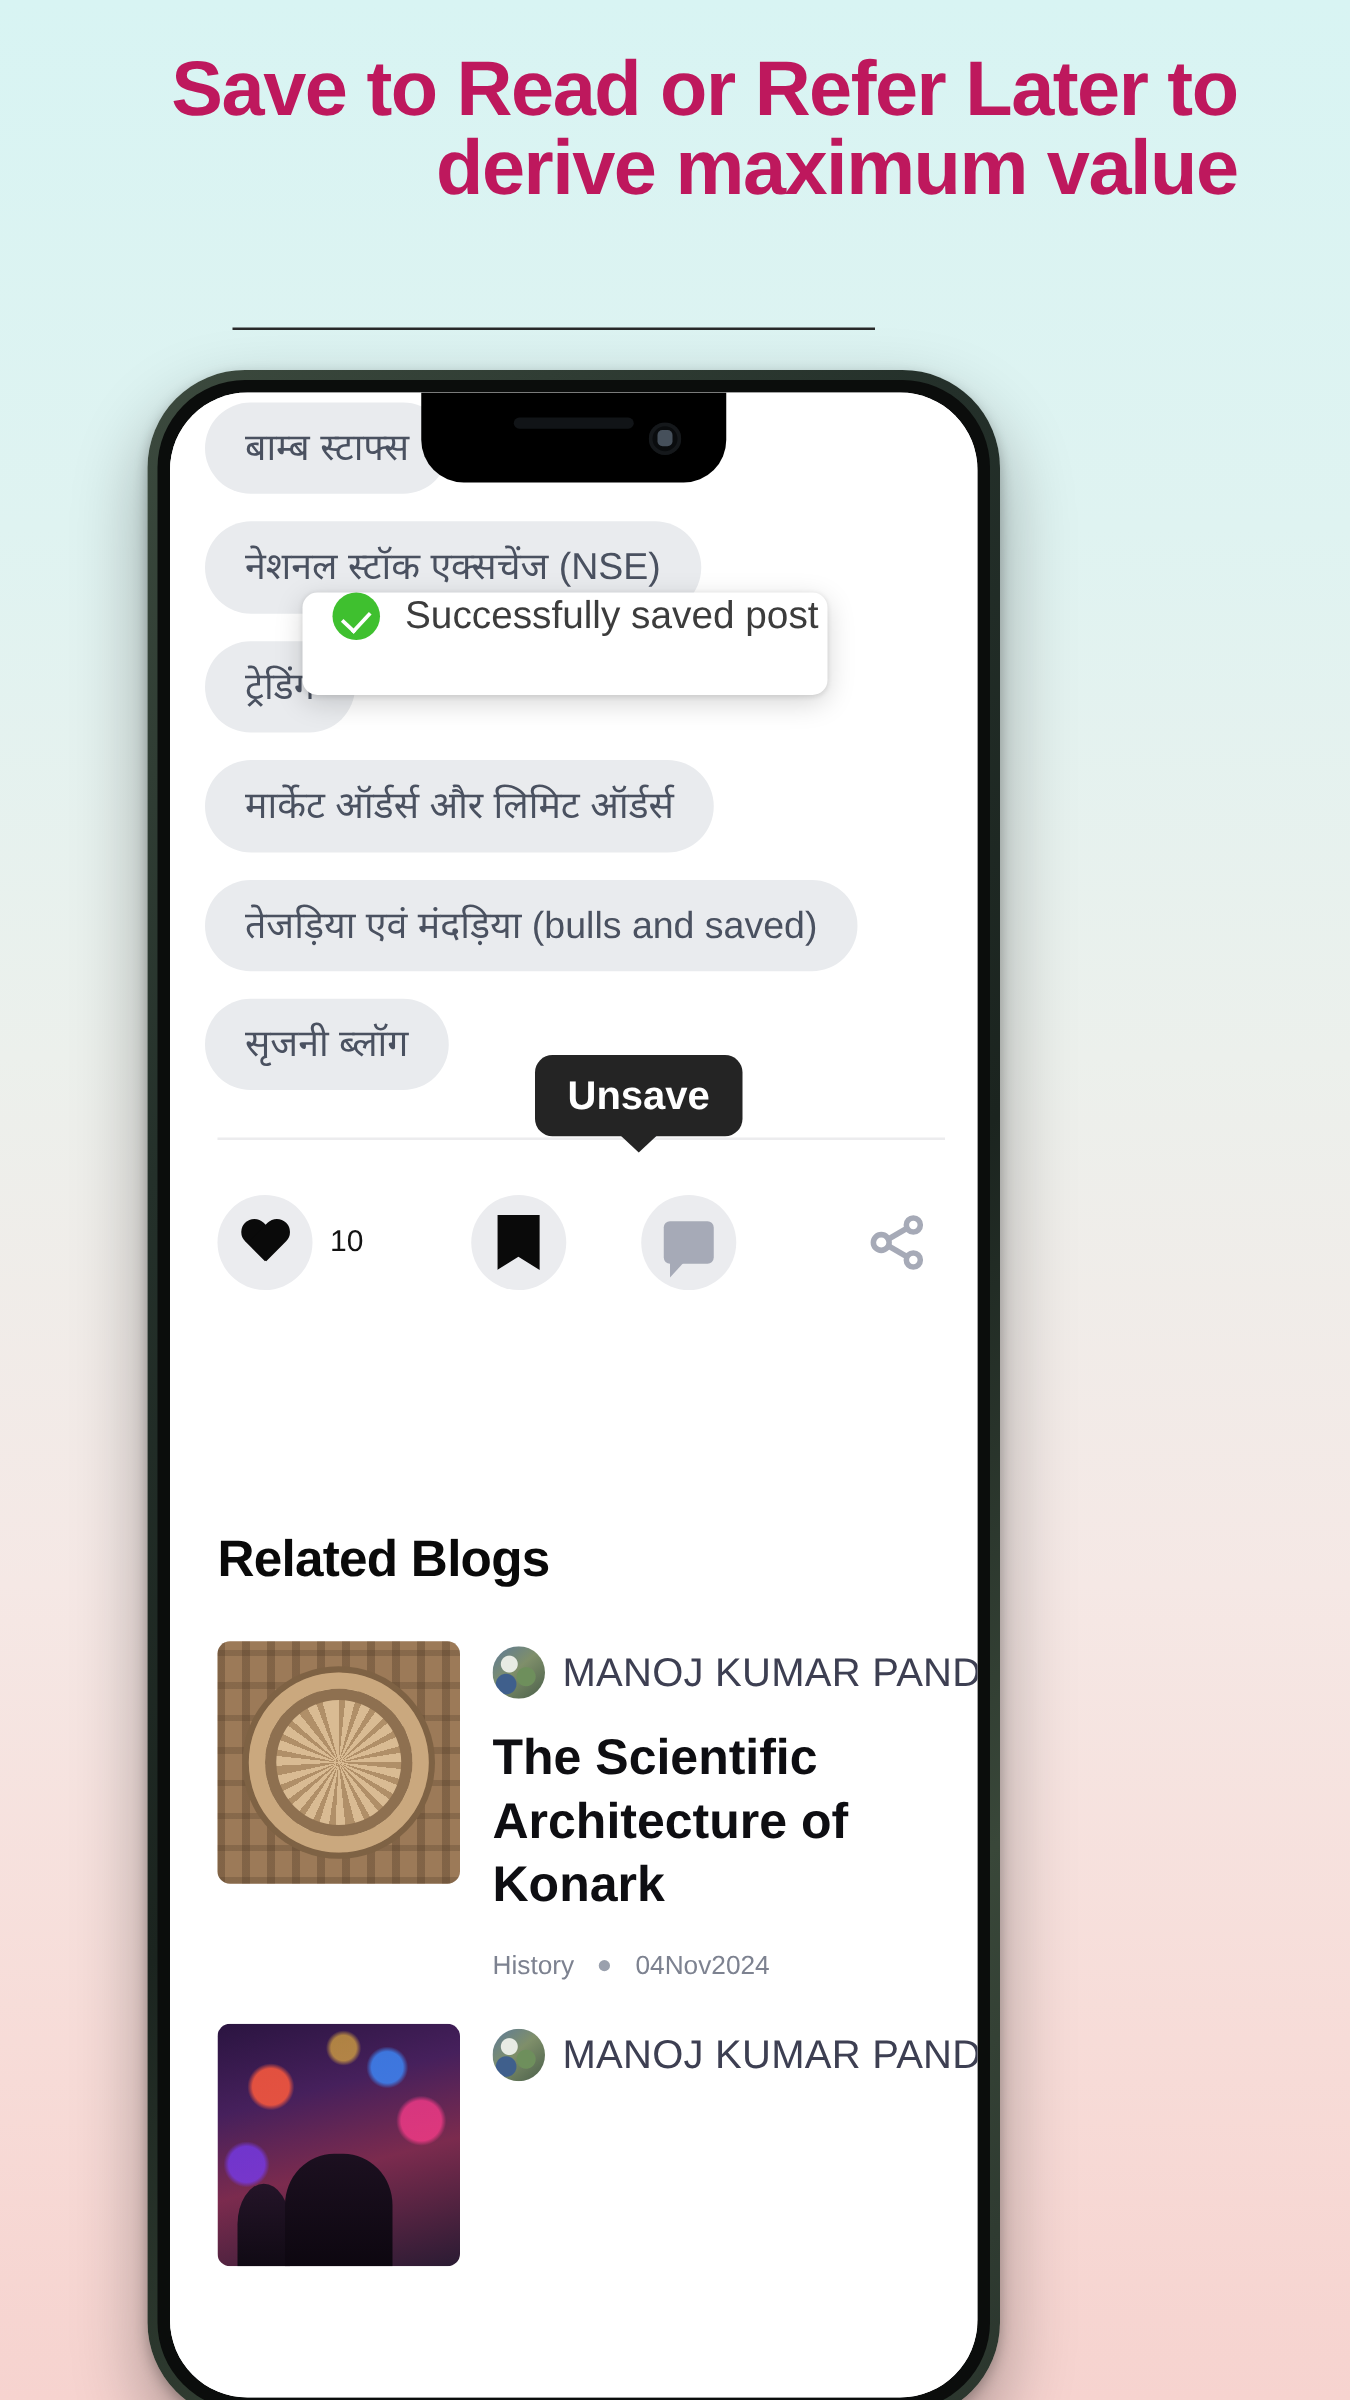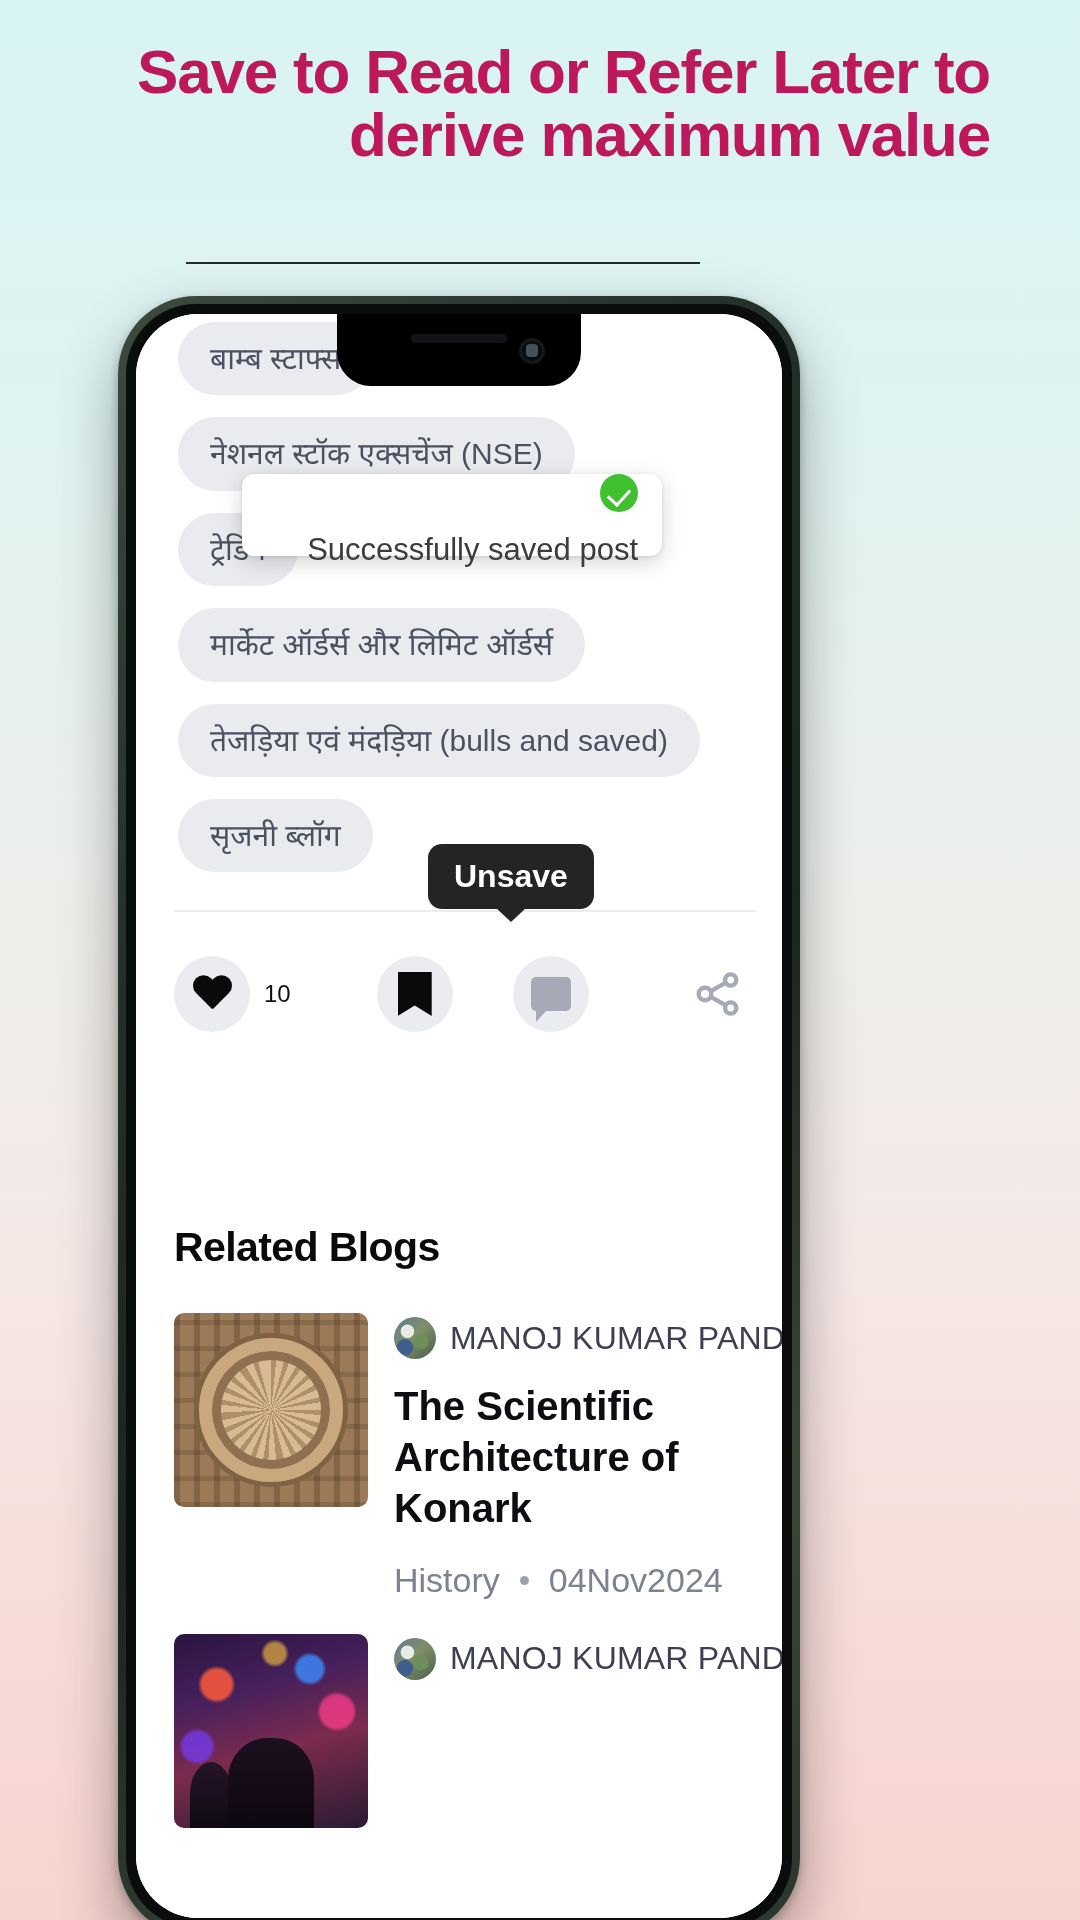--- a/index.html
+++ b/index.html
@@ -64,36 +64,35 @@
     box-shadow:inset 0 0 0 3px #15181b;
   }
   .notch-cam::after {
     content:""; position:absolute; left:7px; top:6px; width:12px; height:13px;
     border-radius:4px; background:#46505b;
   }
 
   
   .app { position:absolute; inset:0; background:#fff; }
 
-  .chips { position:absolute; left:0; top:8px; width:100%; padding:0 42px; }
+  .chips { position:absolute; left:0; top:8px; width:100%; padding:0 28px; }
   .chip {
     display:inline-block; background:#e9ebee; color:#4a5160;
     border-radius:38px; padding:19px 32px; margin-bottom:22px;
     font-size:30px; line-height:1.18; white-space:nowrap;
     max-width:100%;
   }
   .chip-row { display:block; }
 
   
   .toast {
     position:absolute; left:106px; top:160px; width:420px; height:82px;
-    background:#fff; border-radius:12px; display:flex; align-items:flex-end;
+    background:#fff; border-radius:12px; display:flex; align-items:flex-start;
     padding:0 24px; gap:20px; z-index:30;
     box-shadow:0 6px 22px rgba(0,0,0,.17), 0 1px 4px rgba(0,0,0,.10);
-    flex-direction:column;
   }
   .toast-icon {
     width:38px; height:38px; border-radius:50%; background:#3fc02f;
     flex:0 0 auto; position:relative;
   }
   .toast-icon::after {
     content:""; position:absolute; left:12px; top:10px;
     width:11px; height:18px; border:solid #fff; border-width:0 3.5px 3.5px 0;
     transform:rotate(43deg);
   }
@@ -220,21 +219,21 @@
       radial-gradient(circle at 26% 72%, #3f5f8c 0 18%, transparent 20%),
       linear-gradient(140deg,#5d7a9a 0%,#7f8f6a 45%,#4a5f4a 100%);
   }
   .blog-author-name {
     font-size:32px; color:#3d3f52; letter-spacing:.2px; white-space:nowrap;
   }
   .blog-title {
     font-size:40px; font-weight:700; color:#0e0e12; line-height:1.28;
     margin-bottom:26px;
   }
-  .blog-meta { display:flex; align-items:center; gap:20px; font-size:34px; color:#7d8290; }
+  .blog-meta { display:flex; align-items:center; gap:20px; font-size:21px; color:#7d8290; }
   .meta-dot { width:9px; height:9px; border-radius:50%; background:#9aa0ad; }
 </style>
 </head>
 <body>
 
 <div class="headline">Save to Read or Refer Later to derive maximum value</div>
 <div class="headline-rule"></div>
 
 <div class="phone">
   <div class="btn-side btn-mute"></div>

